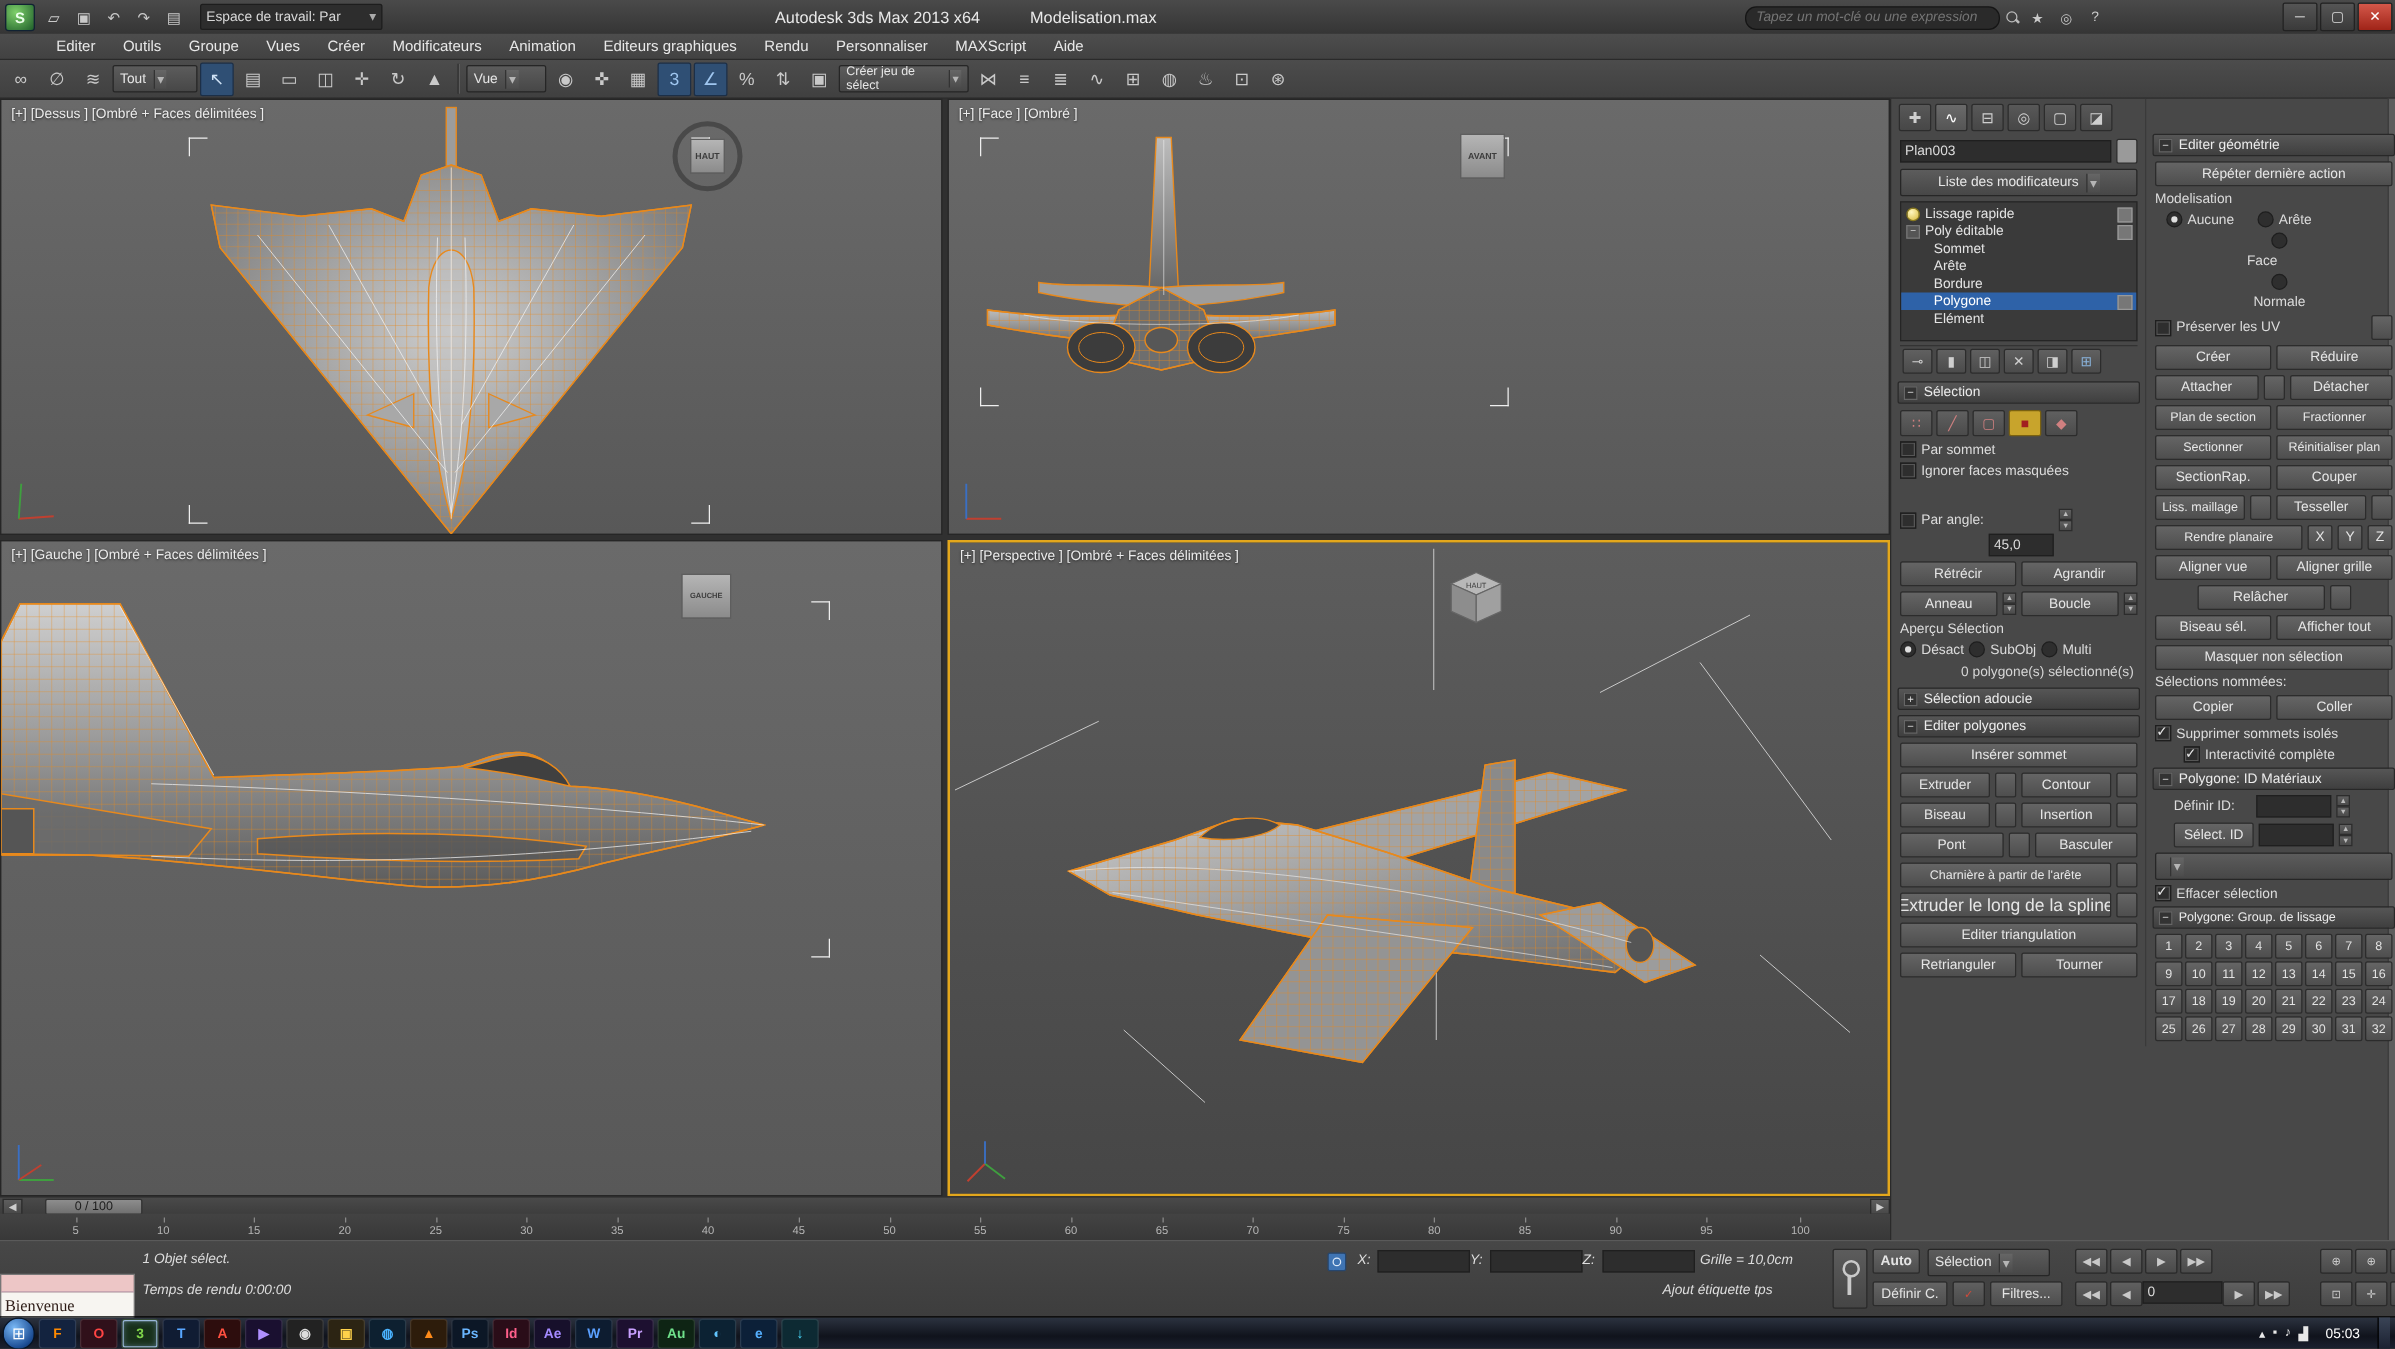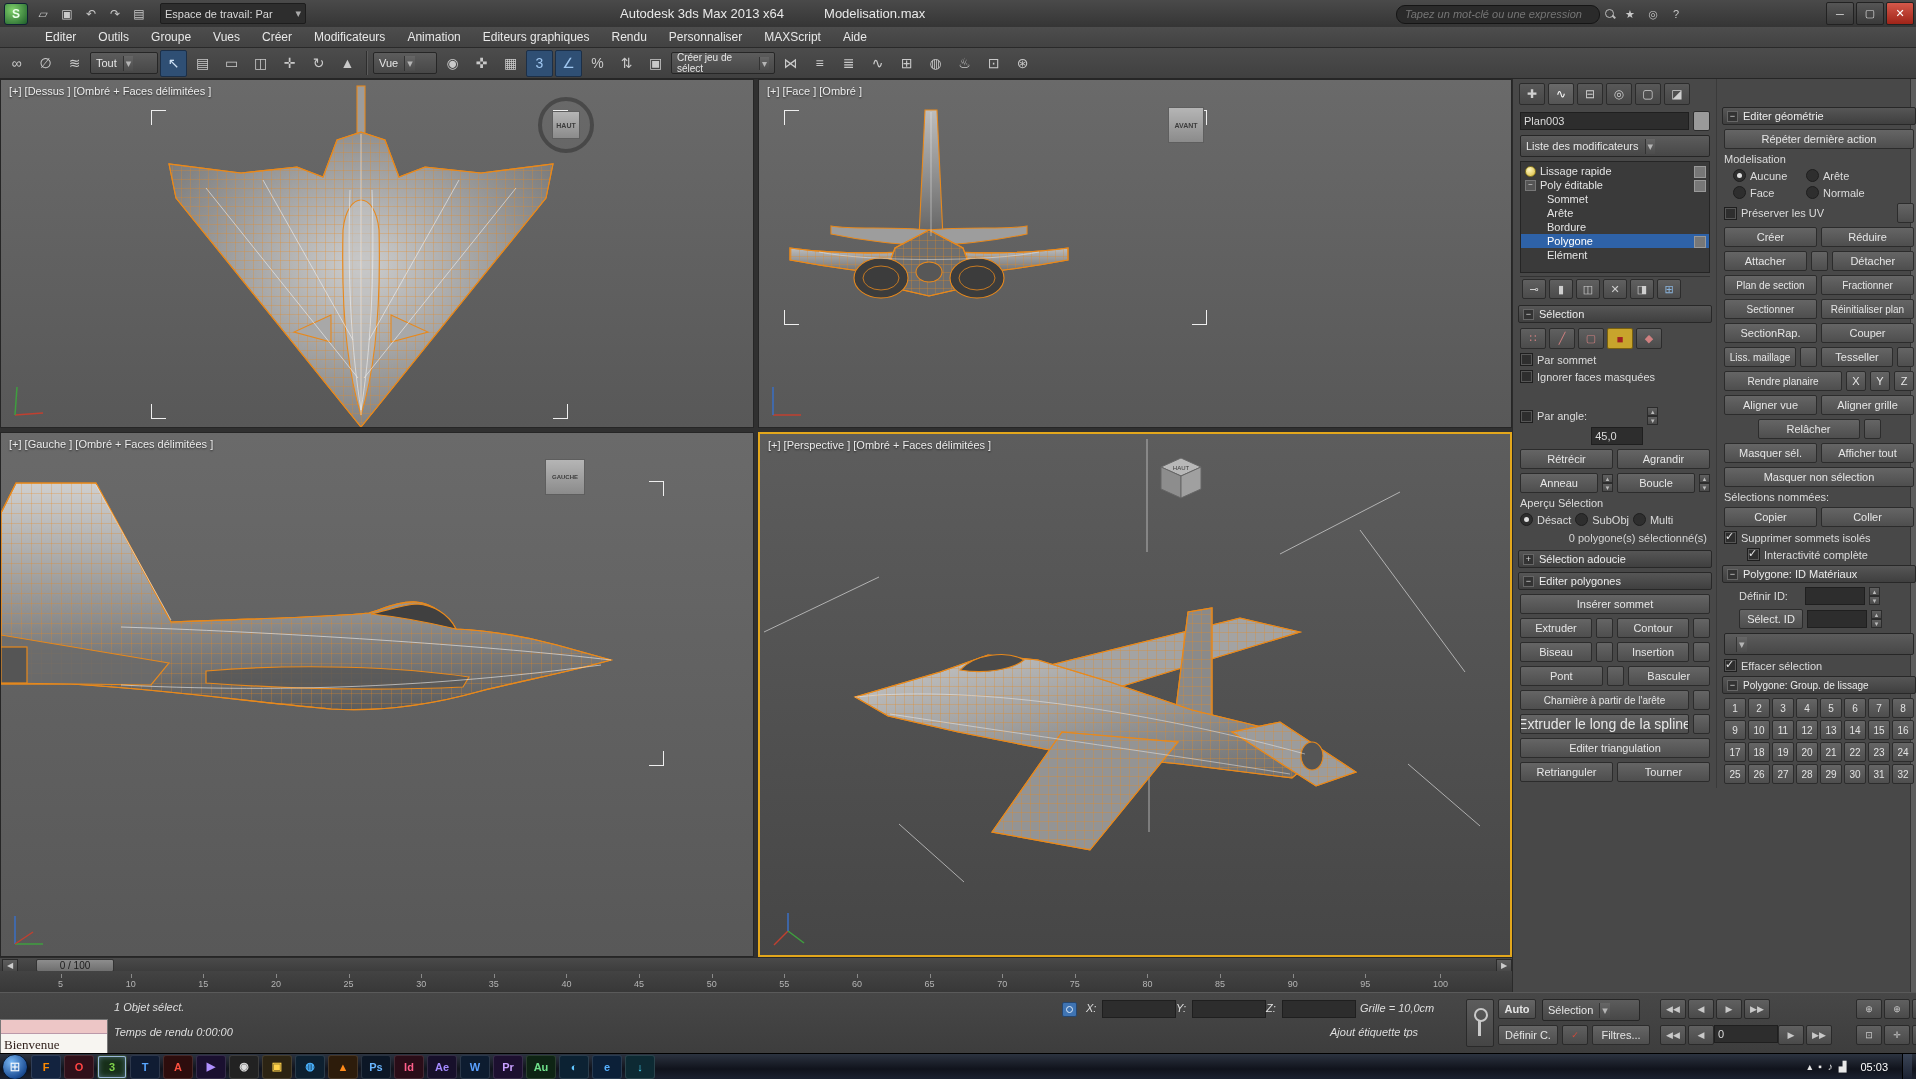--- a/index.html
+++ b/index.html
@@ -419,21 +419,21 @@
           <span class="ptab">▢</span>
           <span class="ptab">◪</span>
         </div>
 
       <div class="prow">
         <div class="nfield" id="objname">Plan003</div>
         <div class="btn-sq" style="background:#9a9a9a;"></div>
       </div>
 
       <div class="prow">
-        <div class="dd" style="flex:1;">
+        <div class="dd" style="flex:1;justify-content:center;">
             <span>Liste des modificateurs</span>
           </div>
       </div>
 
       <div id="stacklist">
         <div class="stkrow">
           <span class="bulb"></span>
           <span>Lissage rapide</span>
           <span class="stk-sq"></span>
         </div>
@@ -574,21 +574,21 @@
         </div>
       <div class="prow">
           <span class="lbl">Modelisation</span>
         </div>
       <div class="prow" style="margin-left:14px;">
         <span class="rad on"></span>
           <span class="lbl" style="width:52px;">Aucune</span>
         <span class="rad"></span>
           <span class="lbl">Arête</span>
       </div>
-      <div class="prow" style="margin-left:14px;">
+      <div class="prow" style="margin-left:14px;flex-direction:column;">
         <span class="rad"></span>
           <span class="lbl" style="width:52px;">Face</span>
         <span class="rad"></span>
           <span class="lbl">Normale</span>
       </div>
       <div class="prow">
           <span class="chk"></span>
           <span class="lbl" style="flex:1;">Préserver les UV</span>
           <div class="btn-sq"></div>
         </div>
@@ -627,21 +627,21 @@
       </div>
       <div class="prow">
         <div class="btn">Aligner vue</div>
         <div class="btn">Aligner grille</div>
       </div>
       <div class="prow" style="justify-content:center;">
         <div class="btn" style="flex:none;width:100px;">Relâcher</div>
           <div class="btn-sq"></div>
       </div>
       <div class="prow">
-        <div class="btn">Masquer sél.</div>
+        <div class="btn">Biseau sél.</div>
         <div class="btn">Afficher tout</div>
       </div>
       <div class="prow">
           <div class="btn">Masquer non sélection</div>
         </div>
       <div class="prow">
           <span class="lbl">Sélections nommées:</span>
         </div>
       <div class="prow">
         <div class="btn">Copier</div>

